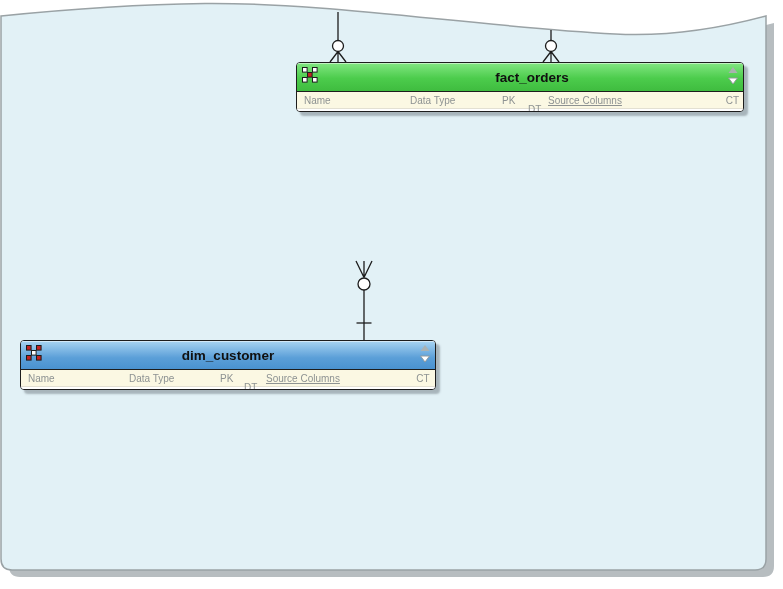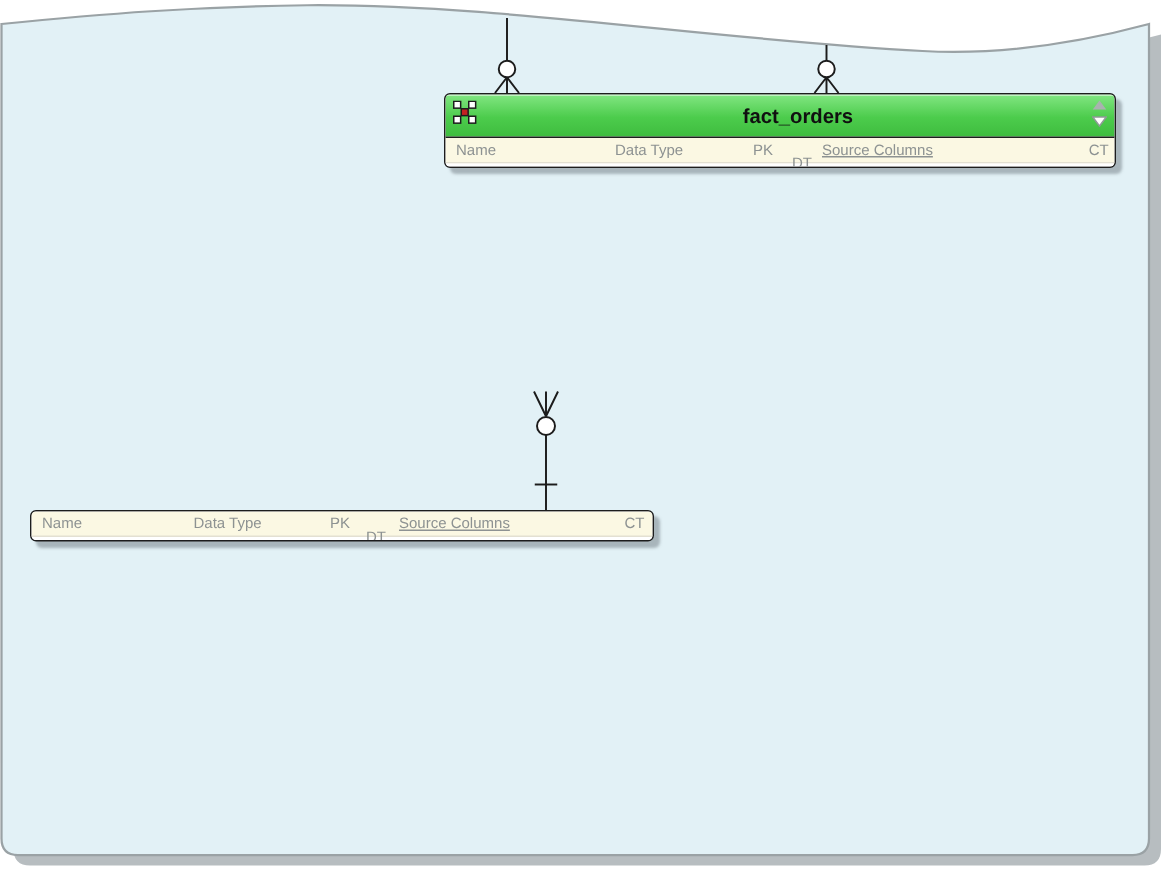--- a/index.html
+++ b/index.html
@@ -99,20 +99,42 @@
         <span class="h-dtype">Data Type</span>
         <span class="h-pk">PK</span>
         <span class="h-dt">DT</span>
         <span class="h-src">Source Columns</span>
         <span class="h-ct">CT</span>
       </div>
     <div class="t-rows"></div>
   </div>
 
   <div class="dtable t-dim">
+    <div class="t-header">
+      <span class="corner-icon">
+        <svg width="16" height="16" viewBox="0 0 16 16">
+          <g stroke="#1d1d1d" stroke-width="1">
+            <rect x="0.5" y="0.5" width="4.6" height="4.6" fill="#c32222"></rect>
+            <rect x="10.5" y="0.5" width="4.6" height="4.6" fill="#c32222"></rect>
+            <rect x="5.5" y="5.5" width="4.6" height="4.6" fill="#ffffff"></rect>
+            <rect x="0.5" y="10.5" width="4.6" height="4.6" fill="#c32222"></rect>
+            <rect x="10.5" y="10.5" width="4.6" height="4.6" fill="#c32222"></rect>
+          </g>
+        </svg>
+      </span>
+      <span class="t-title">dim_customer</span>
+      <span class="t-arrows">
+        <svg width="10" height="8">
+          <polygon points="5,1 9.5,7 0.5,7" fill="#a9b2b4"></polygon>
+          </svg>
+        <svg width="10" height="8">
+          <polygon points="0.5,1 9.5,1 5,7" fill="#ffffff" stroke="#8f9aa0"></polygon>
+          </svg>
+      </span>
+    </div>
     <div class="t-colhdr">
         <span class="h-name">Name</span>
         <span class="h-dtype">Data Type</span>
         <span class="h-pk">PK</span>
         <span class="h-dt">DT</span>
         <span class="h-src">Source Columns</span>
         <span class="h-ct">CT</span>
       </div>
     <div class="t-rows"></div>
   </div>

